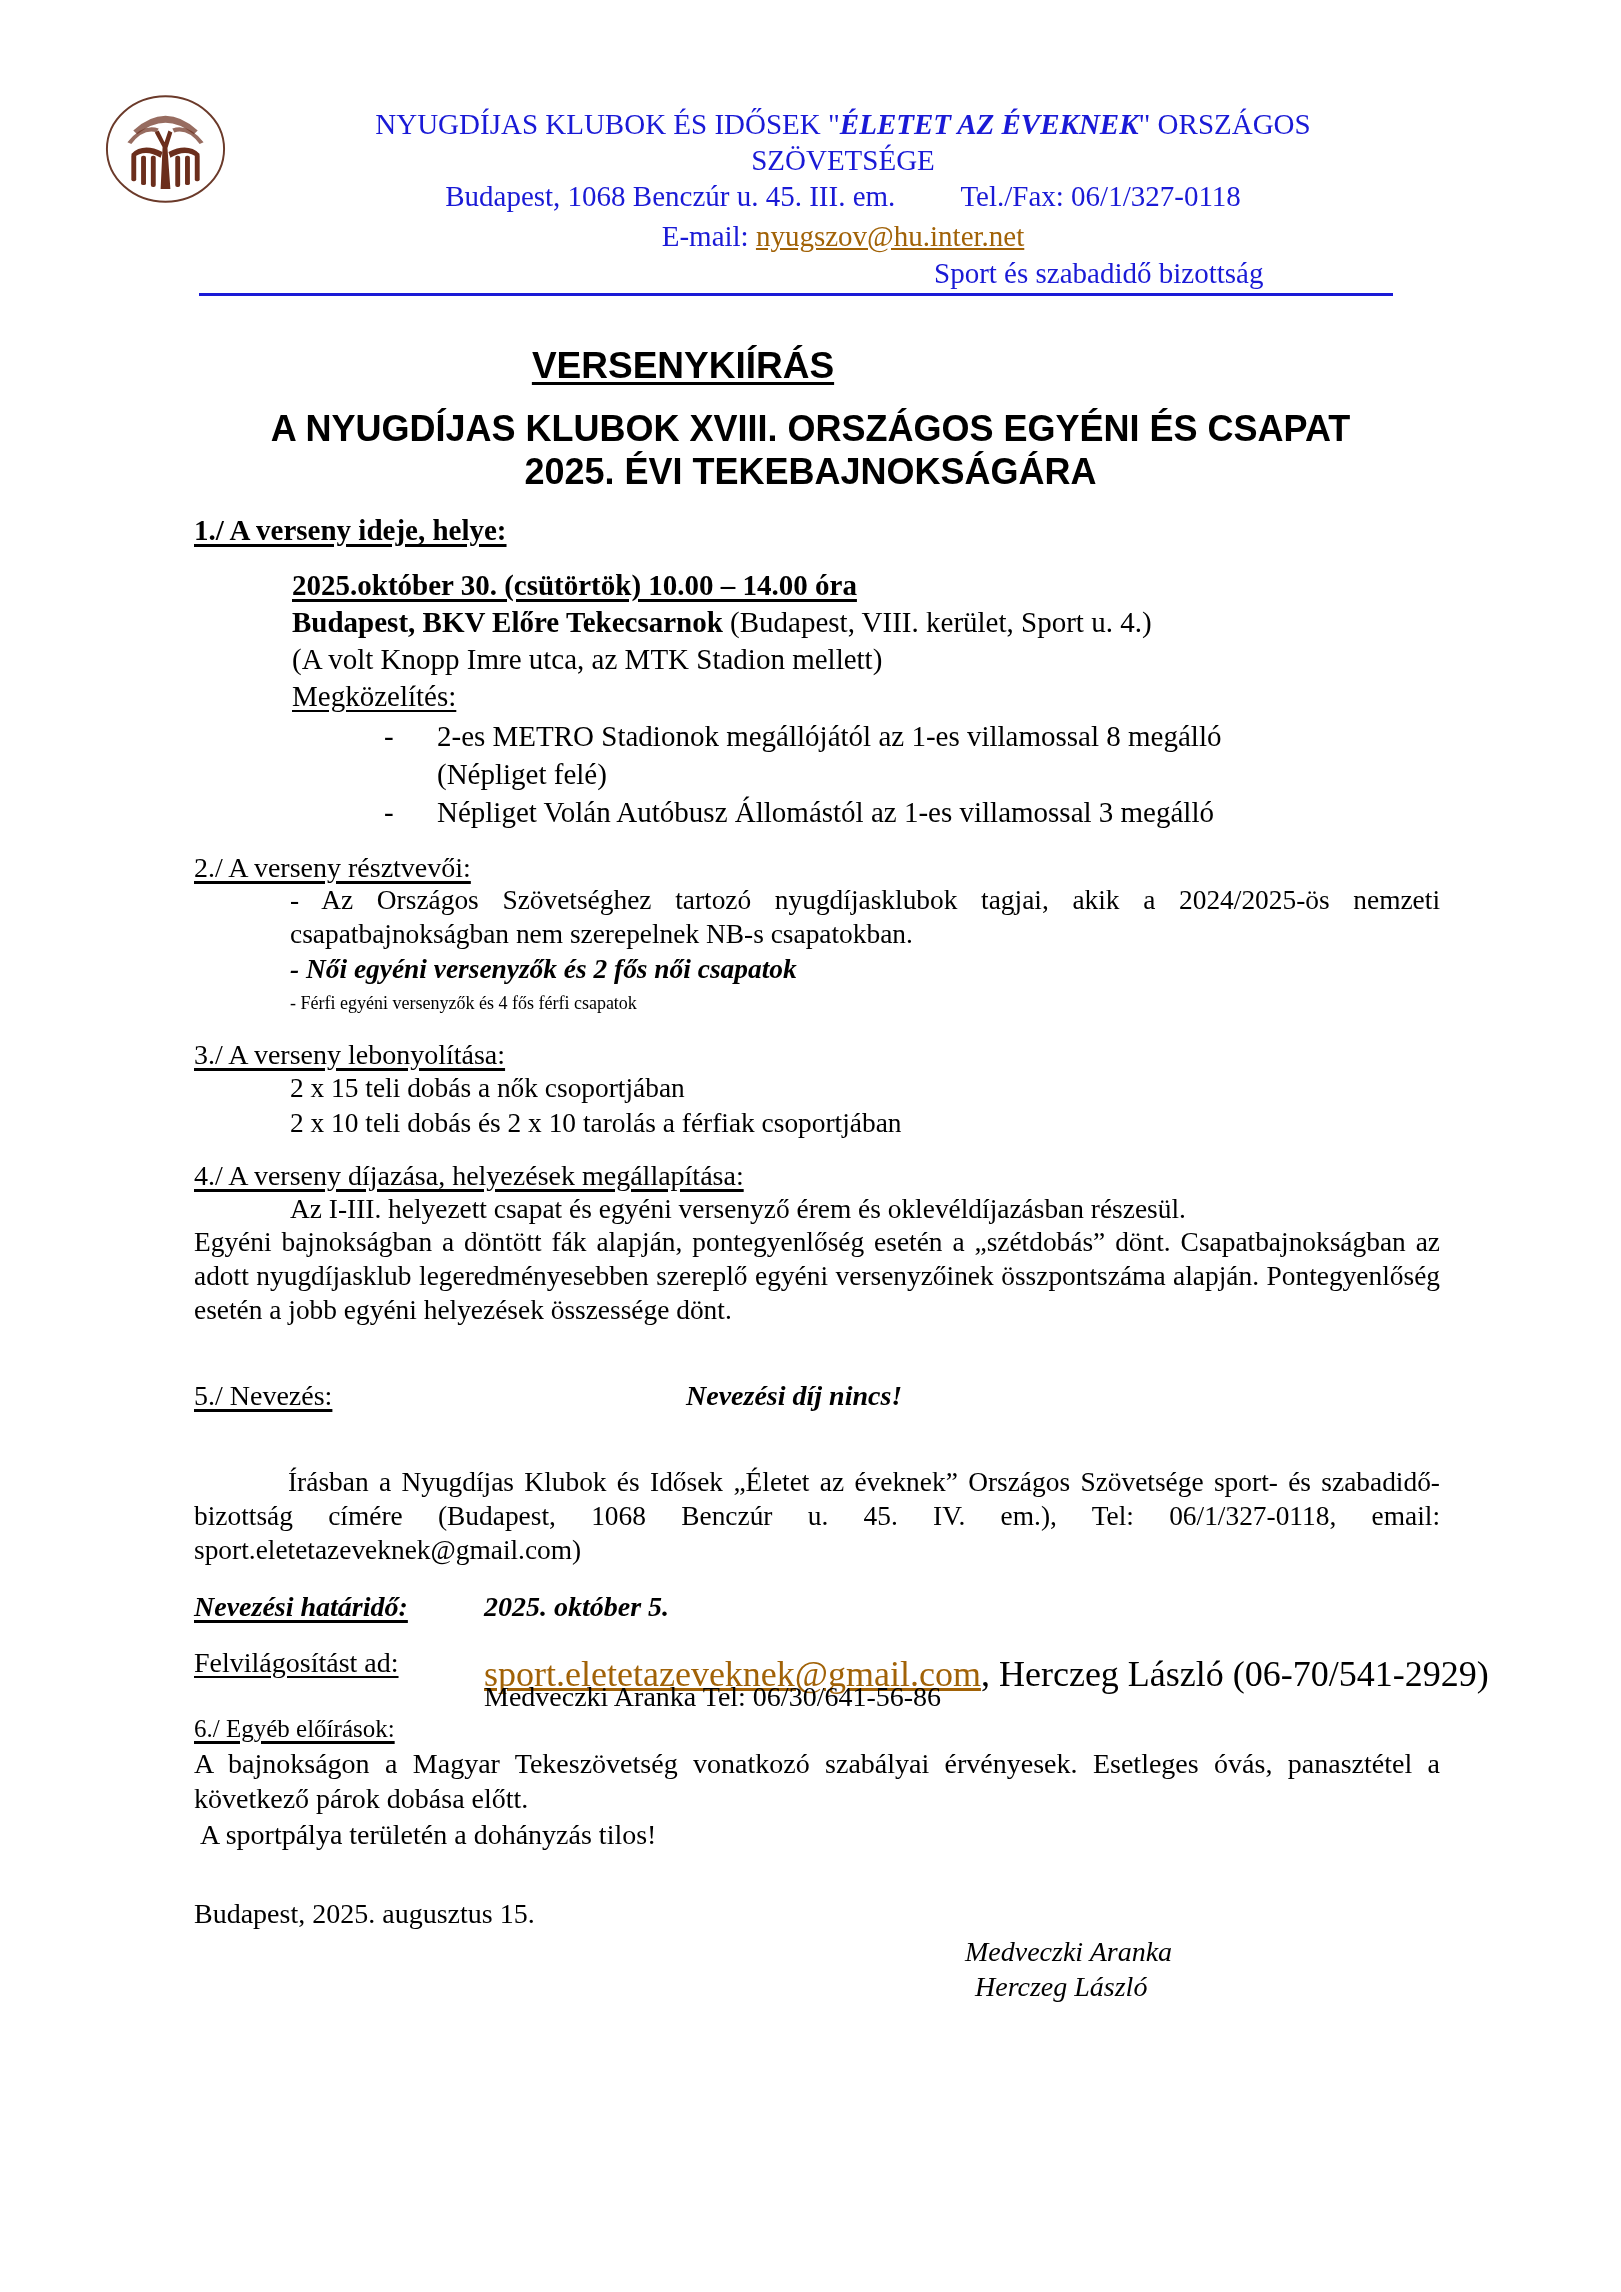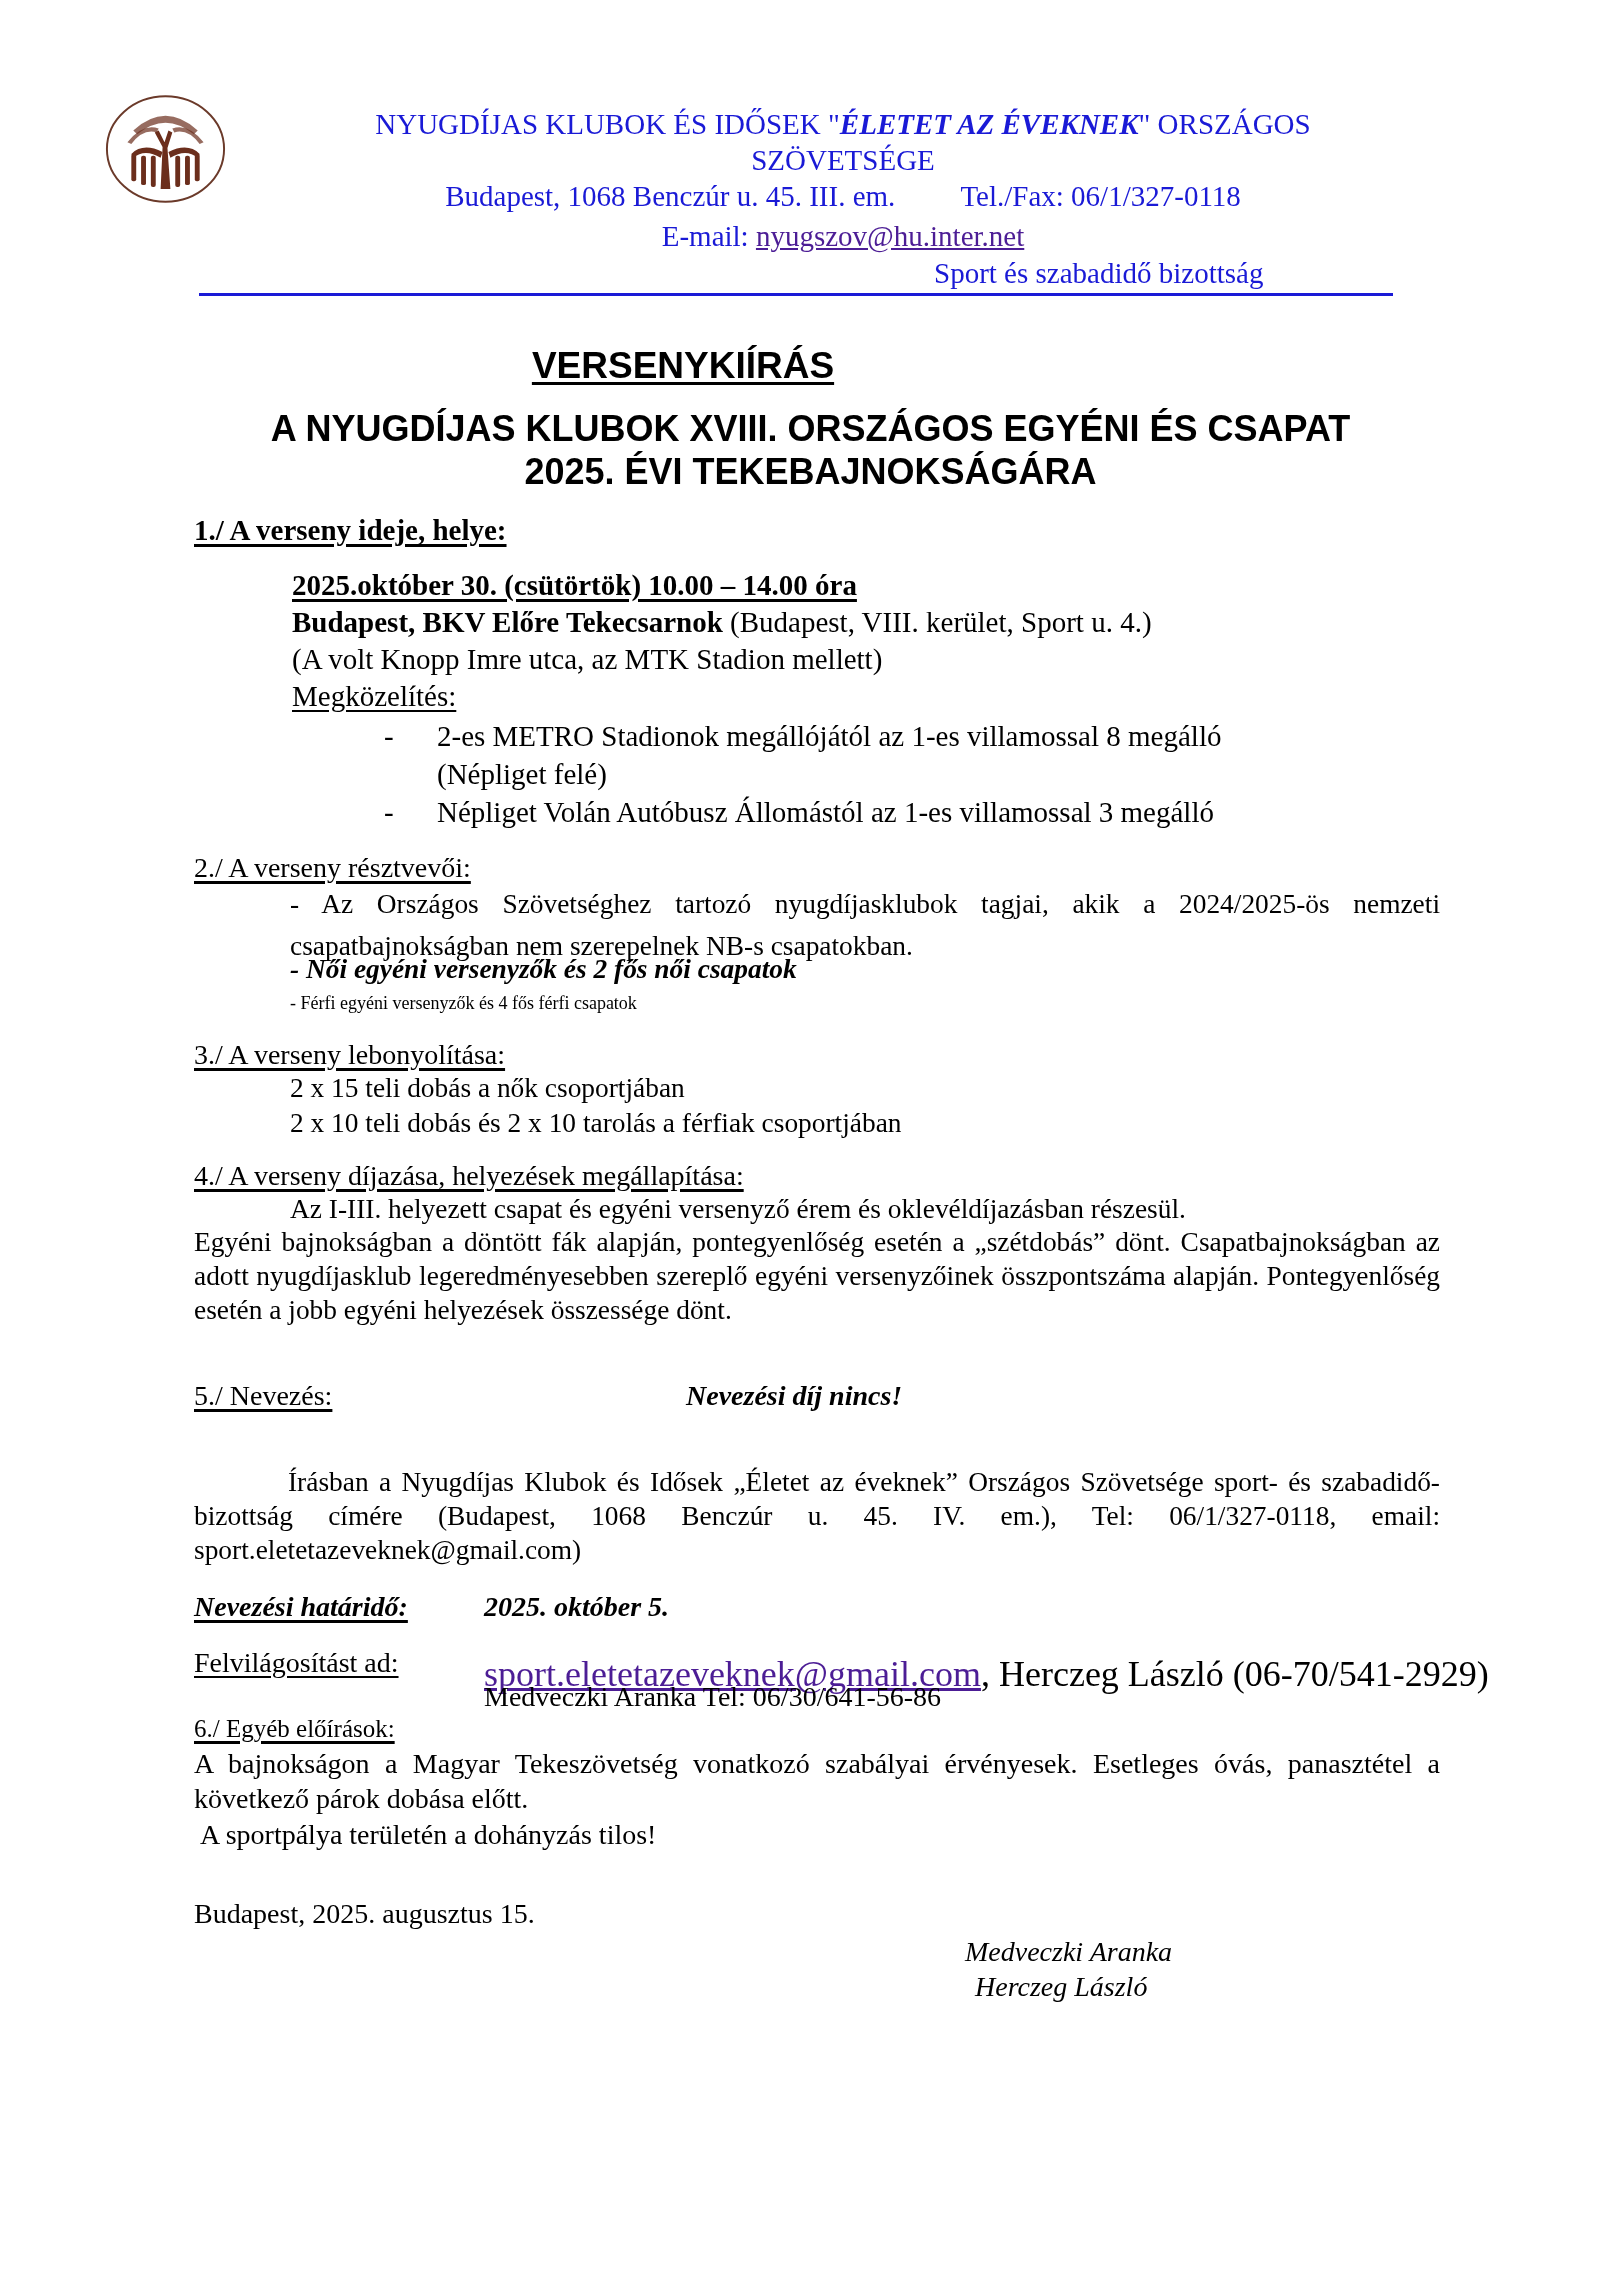--- a/index.html
+++ b/index.html
@@ -7,21 +7,21 @@
          font-family:"Liberation Serif", "DejaVu Serif", serif; color:#000; }
   .abs { position:absolute; }
   .blue { color:#1a1ad6; }
   .hdr { font-size:29px; line-height:37px; text-align:center; white-space:nowrap; }
   .t { font-size:29px; line-height:37px; white-space:nowrap; }
   .just { font-size:29px; line-height:36px; text-align:justify; text-align-last:left; }
   .ul { text-decoration:underline; text-decoration-thickness:2.9px; text-underline-offset:3.9px; }
   .b { font-weight:bold; }
   .i { font-style:italic; }
   .sans { font-family:"Liberation Sans", "DejaVu Sans", sans-serif; font-weight:bold; }
-  a.link { color:#4c1d95; text-decoration:underline; }
+  a.link { color:#a16207; text-decoration:underline; }
   .rule { position:absolute; height:2.9px; background:#1a1ad6; }
 </style>
 </head>
 <body>
 
 <div class="abs" style="left:104px;top:93px;width:123px;height:112px;">
   <svg width="123" height="112" viewBox="0 0 126 114">
     <ellipse cx="63" cy="57" rx="60" ry="54" fill="none" stroke="#6b3a2a" stroke-width="2"></ellipse>
     <g fill="#6b2e1c">
       <path d="M58 98 L60 55 L52 40 L56 38 L62 50 L66 38 L70 40 L65 56 L68 98 Z"></path>
@@ -69,21 +69,21 @@
   <span>-</span>
 </div>
 <div class="abs t" style="left:437px;top:718px;">2-es METRO Stadionok megállójától az 1-es villamossal 8 megálló</div>
 <div class="abs t" style="left:437px;top:756px;">(Népliget felé)</div>
 <div class="abs t" style="left:384px;top:794px;">
   <span>-</span>
 </div>
 <div class="abs t" style="left:437px;top:794px;">Népliget Volán Autóbusz Állomástól az 1-es villamossal 3 megálló</div>
 
 <div class="abs t ul" style="left:194px;top:849px;font-size:28px;">2./ A verseny résztvevői:</div>
-<div class="abs just" style="left:290px;width:1150px;top:883px;font-size:27.4px;line-height:42px;">- Az Országos Szövetséghez tartozó nyugdíjasklubok tagjai, akik a 2024/2025-ös nemzeti csapatbajnokságban nem szerepelnek NB-s csapatokban.</div>
+<div class="abs just" style="left:290px;width:1150px;top:883px;font-size:27.4px;line-height:34px;">- Az Országos Szövetséghez tartozó nyugdíjasklubok tagjai, akik a 2024/2025-ös nemzeti csapatbajnokságban nem szerepelnek NB-s csapatokban.</div>
 <div class="abs t b i" style="left:290px;top:951px;font-size:27.4px;">- Női egyéni versenyzők és 2 fős női csapatok</div>
 <div class="abs t" style="left:290px;top:985px;font-size:18px;">- Férfi egyéni versenyzők és 4 fős férfi csapatok</div>
 
 <div class="abs t ul" style="left:194px;top:1036px;font-size:28px;">3./ A verseny lebonyolítása:</div>
 <div class="abs t" style="left:290px;top:1070px;font-size:27.4px;">2 x 15 teli dobás a nők csoportjában</div>
 <div class="abs t" style="left:290px;top:1105px;font-size:27.4px;">2 x 10 teli dobás és 2 x 10 tarolás a férfiak csoportjában</div>
 
 <div class="abs t ul" style="left:194px;top:1157px;font-size:28px;">4./ A verseny díjazása, helyezések megállapítása:</div>
 <div class="abs t" style="left:290px;top:1191px;font-size:27.4px;">Az I-III. helyezett csapat és egyéni versenyző érem és oklevéldíjazásban részesül.</div>
 <div class="abs just" style="left:194px;width:1246px;top:1225px;font-size:27.4px;line-height:34px;">Egyéni bajnokságban a döntött fák alapján, pontegyenlőség esetén a „szétdobás” dönt. Csapatbajnokságban az adott nyugdíjasklub legeredményesebben szereplő egyéni versenyzőinek összpontszáma alapján. Pontegyenlőség esetén a jobb egyéni helyezések összessége dönt.</div>

